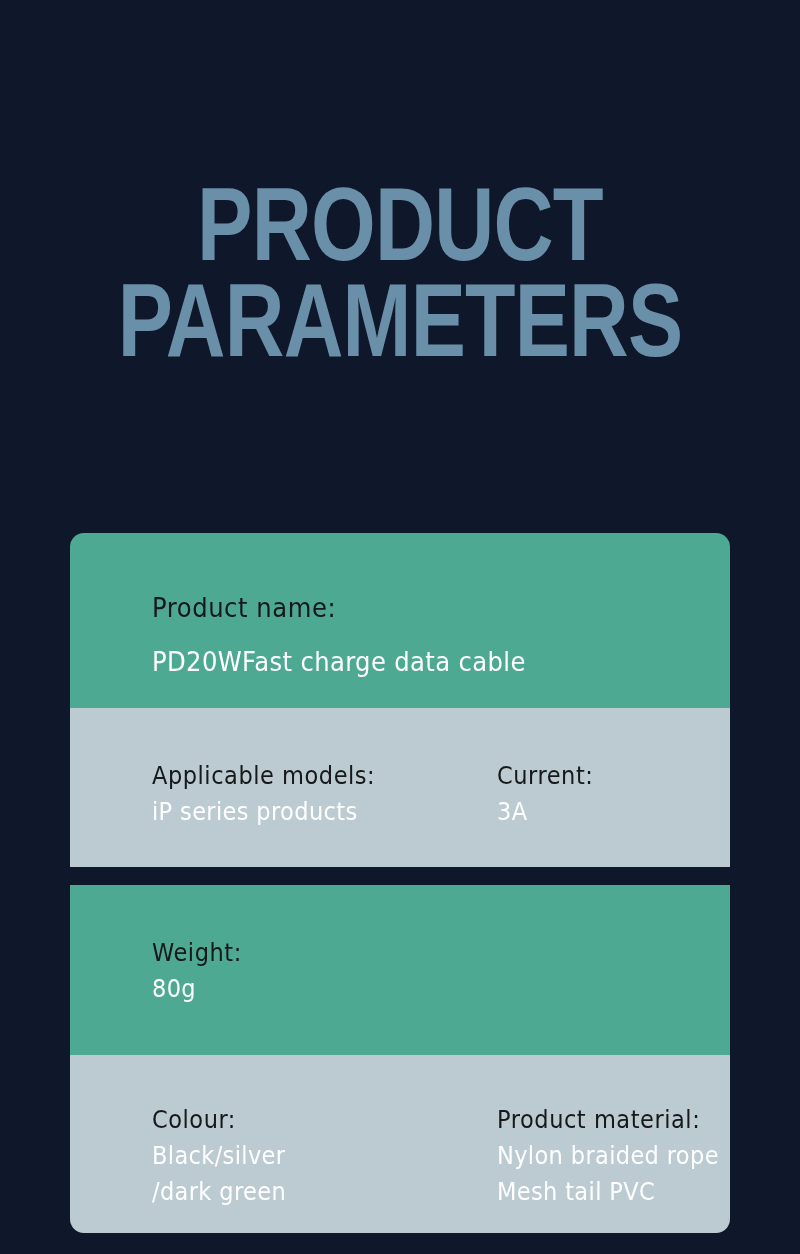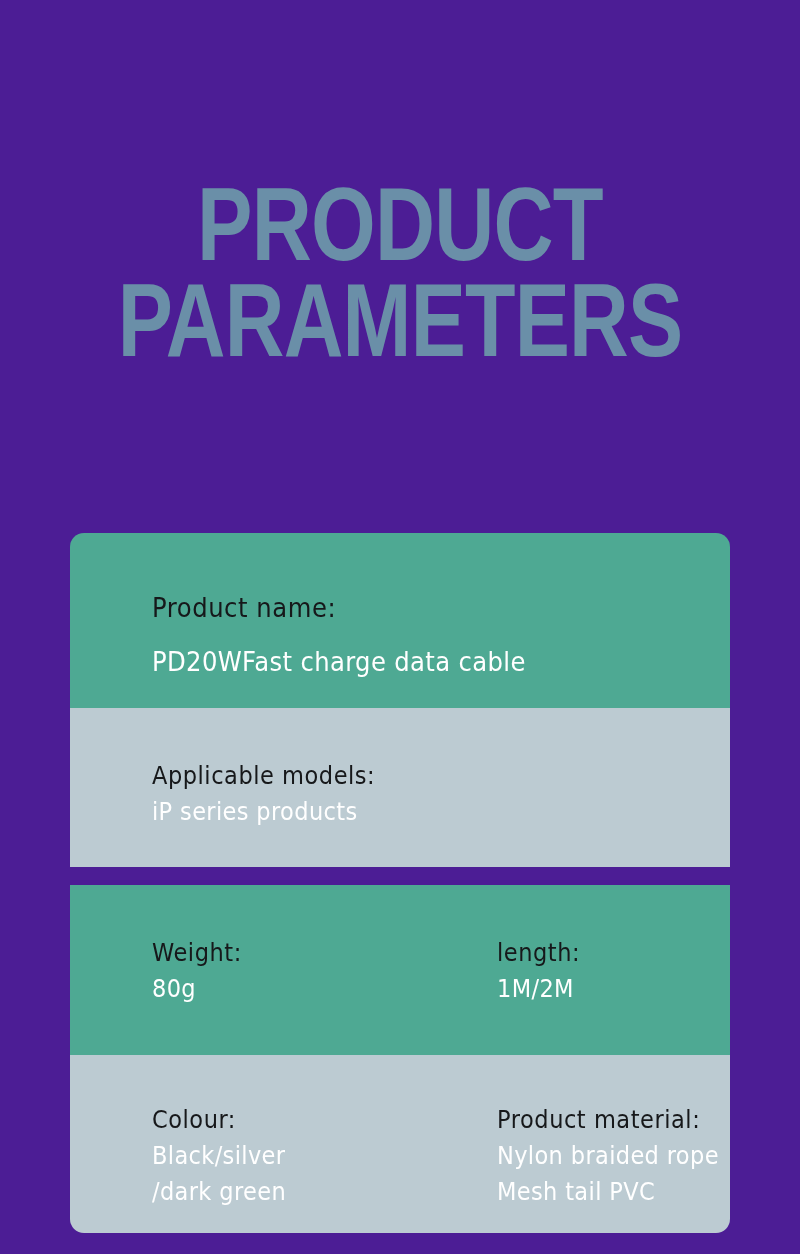--- a/index.html
+++ b/index.html
@@ -15,21 +15,21 @@
     overflow: hidden;
     font-family: "DejaVu Sans", "Liberation Sans", sans-serif;
     -webkit-font-smoothing: antialiased;
   }
 
   .page {
     position: absolute;
     left: 0; top: 0;
     width: 800px;
     height: 1254px;
-    background: #4c1d95;
+    background: #0f172a;
   }
 
   
   .heading {
     position: absolute;
     left: 0;
     top: 176px;
     width: 800px;
     text-align: center;
     user-select: none;
@@ -157,33 +157,33 @@
       </div>
     </div>
 
     <div class="spec-row row-gray row-2">
       <div class="cell cell-left">
         <div class="cell-inner">
           <span class="spec-label">Applicable models:</span>
           <span class="spec-value">iP series products</span>
         </div>
       </div>
+      <div class="cell cell-right">
+        <div class="cell-inner">
+          <span class="spec-label">Current:</span>
+          <span class="spec-value">3A</span>
+        </div>
+      </div>
     </div>
 
     <div class="spec-row row-green row-3">
       <div class="cell cell-left">
         <div class="cell-inner">
           <span class="spec-label">Weight:</span>
           <span class="spec-value">80g</span>
-        </div>
-      </div>
-      <div class="cell cell-right">
-        <div class="cell-inner">
-          <span class="spec-label">length:</span>
-          <span class="spec-value">1M/2M</span>
         </div>
       </div>
     </div>
 
     <div class="spec-row row-gray row-4">
       <div class="cell cell-right">
         <div class="cell-inner">
           <span class="spec-label">Product material:</span>
           <span class="spec-value">Nylon braided rope</span>
           <span class="spec-value">Mesh tail PVC</span>

